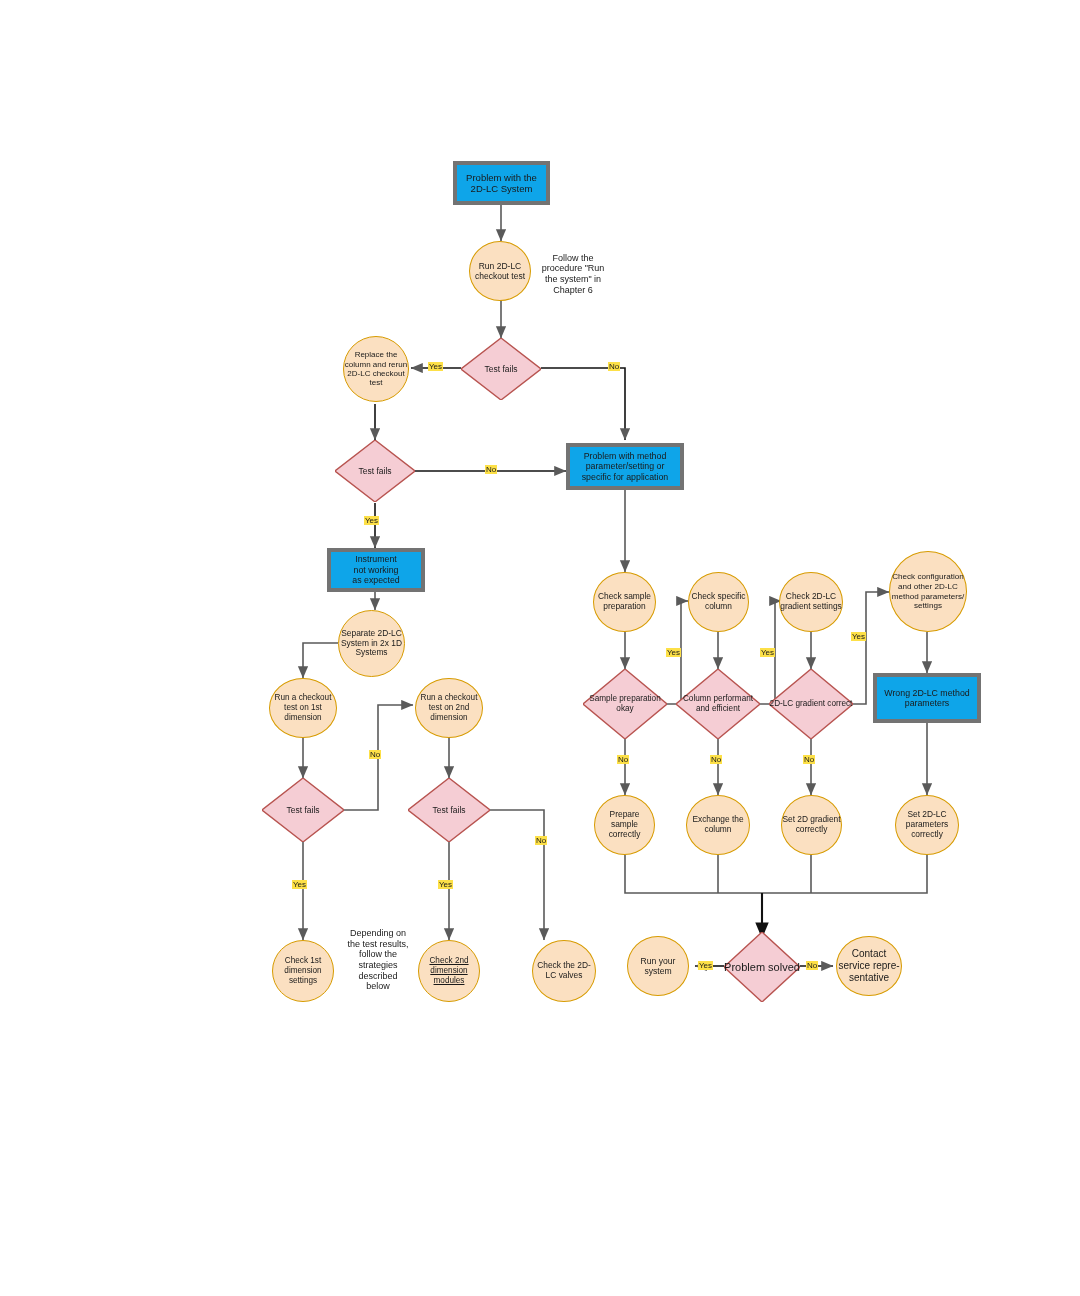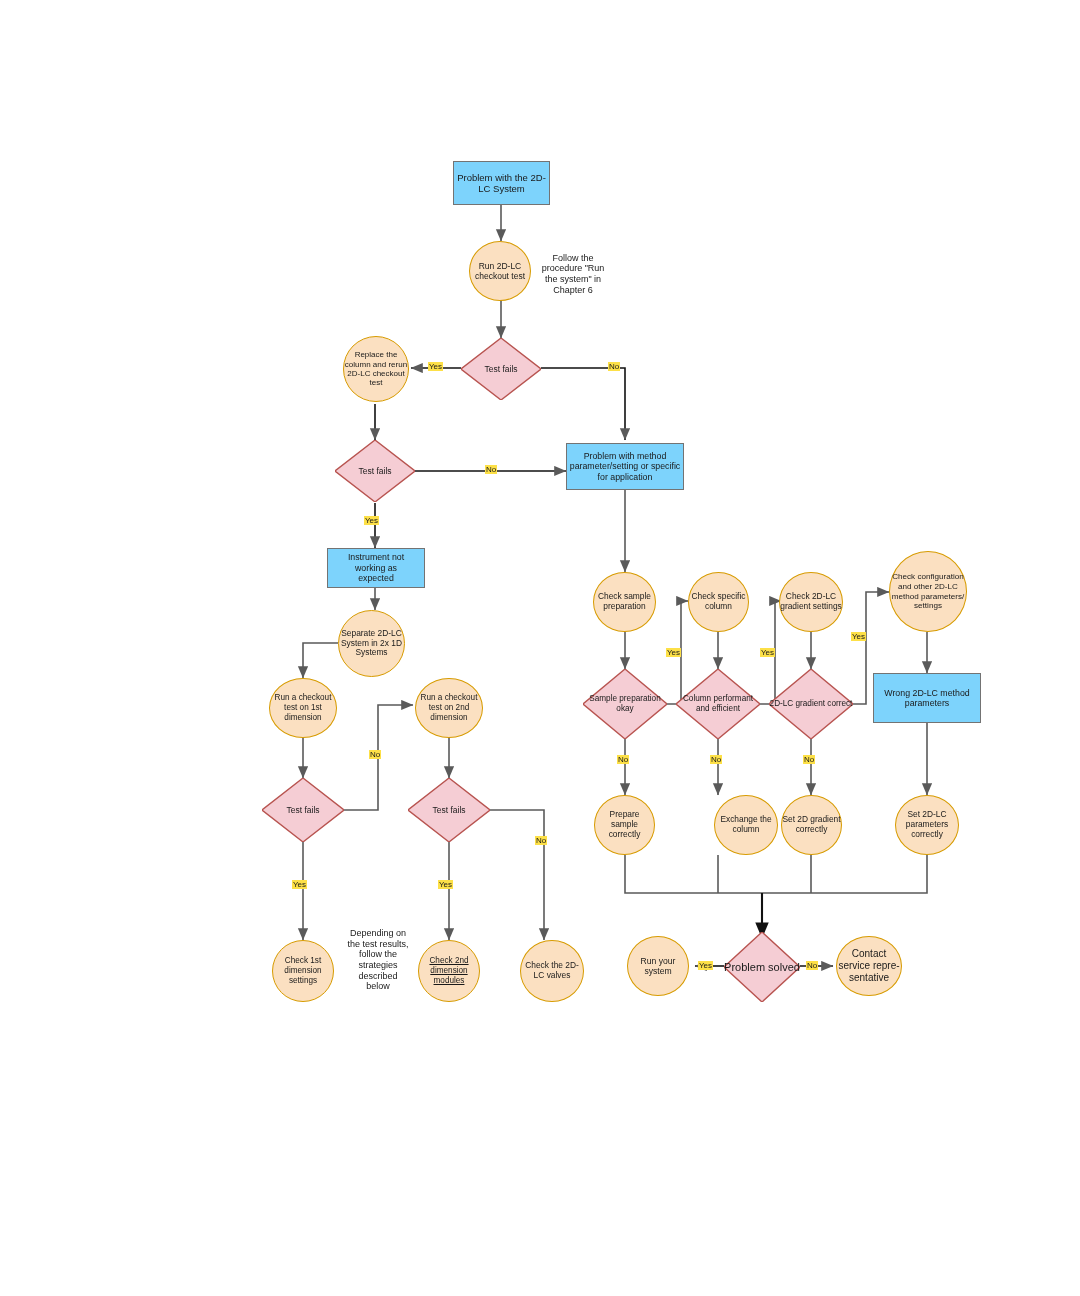--- a/index.html
+++ b/index.html
@@ -1,20 +1,20 @@
 <!DOCTYPE html>
 <html><head>
 <meta charset="utf-8">
 <style>
   html,body{margin:0;padding:0;background:#ffffff;}
   body{width:1080px;height:1296px;font-family:"Liberation Sans",sans-serif;}
   #stage{position:relative;width:1080px;height:1296px;overflow:hidden;background:#fff;}
   svg#wires{position:absolute;left:0;top:0;width:1080px;height:1296px;}
   .node{position:absolute;box-sizing:border-box;display:flex;align-items:center;justify-content:center;text-align:center;color:#1a1a1a;line-height:1.18;}
-  .rect{background:#7dd3fc;border:1px solid #737373;}
+  .rect{background:#0ea5e9;border:4px solid #737373;}
   .circle{background:#fbe0c1;border:1px solid #d79b00;border-radius:50%;}
   .diamond{background:#f5cdd4;border:1px solid #b85450;}
   .diamond .dtxt{position:relative;z-index:2;}
   .dshape{position:absolute;left:0;top:0;width:100%;height:100%;}
   .plain{background:transparent;border:none;}
   .lbl{position:absolute;color:#1a1a1a;background:#fde047;padding:0 1px;white-space:nowrap;text-align:right;}
 </style>
 </head>
 <body>
 
@@ -169,21 +169,21 @@
   </div>
 
   <div class="node plain" style="left:347px;top:918px;width:62px;height:84px;font-size:9px;">
     <span>Depending on the test results, follow the strategies described below</span>
   </div>
 
   <div class="node circle" style="left:418px;top:940px;width:62px;height:62px;font-size:8.2px;text-decoration:underline;">
     <span>Check 2nd dimension modules</span>
   </div>
 
-  <div class="node circle" style="left:520px;top:940px;width:64px;height:62px;font-size:8.4px;">
+  <div class="node circle" style="left:532px;top:940px;width:64px;height:62px;font-size:8.4px;">
     <span>Check the 2D-LC valves</span>
   </div>
 
   <div class="node circle" style="left:593px;top:572px;width:63px;height:60px;font-size:8.4px;">
     <span>Check sample preparation</span>
   </div>
 
   <div class="node circle" style="left:688px;top:572px;width:61px;height:60px;font-size:8.4px;">
     <span>Check specific column</span>
   </div>
@@ -218,21 +218,21 @@
   </div>
 
   <div class="node rect" style="left:873px;top:673px;width:108px;height:50px;font-size:8.8px;padding:2px;">
     <span>Wrong 2D-LC method parameters</span>
   </div>
 
   <div class="node circle" style="left:594px;top:795px;width:61px;height:60px;font-size:8.4px;">
     <span>Prepare sample correctly</span>
   </div>
 
-  <div class="node circle" style="left:686px;top:795px;width:64px;height:60px;font-size:8.4px;margin-left:28px;">
+  <div class="node circle" style="left:686px;top:795px;width:64px;height:60px;font-size:8.4px;">
     <span>Exchange the column</span>
   </div>
 
   <div class="node circle" style="left:781px;top:795px;width:61px;height:60px;font-size:8.4px;">
     <span>Set 2D gradient correctly</span>
   </div>
 
   <div class="node circle" style="left:895px;top:795px;width:64px;height:60px;font-size:8.4px;">
     <span>Set 2D-LC parameters correctly</span>
   </div>

